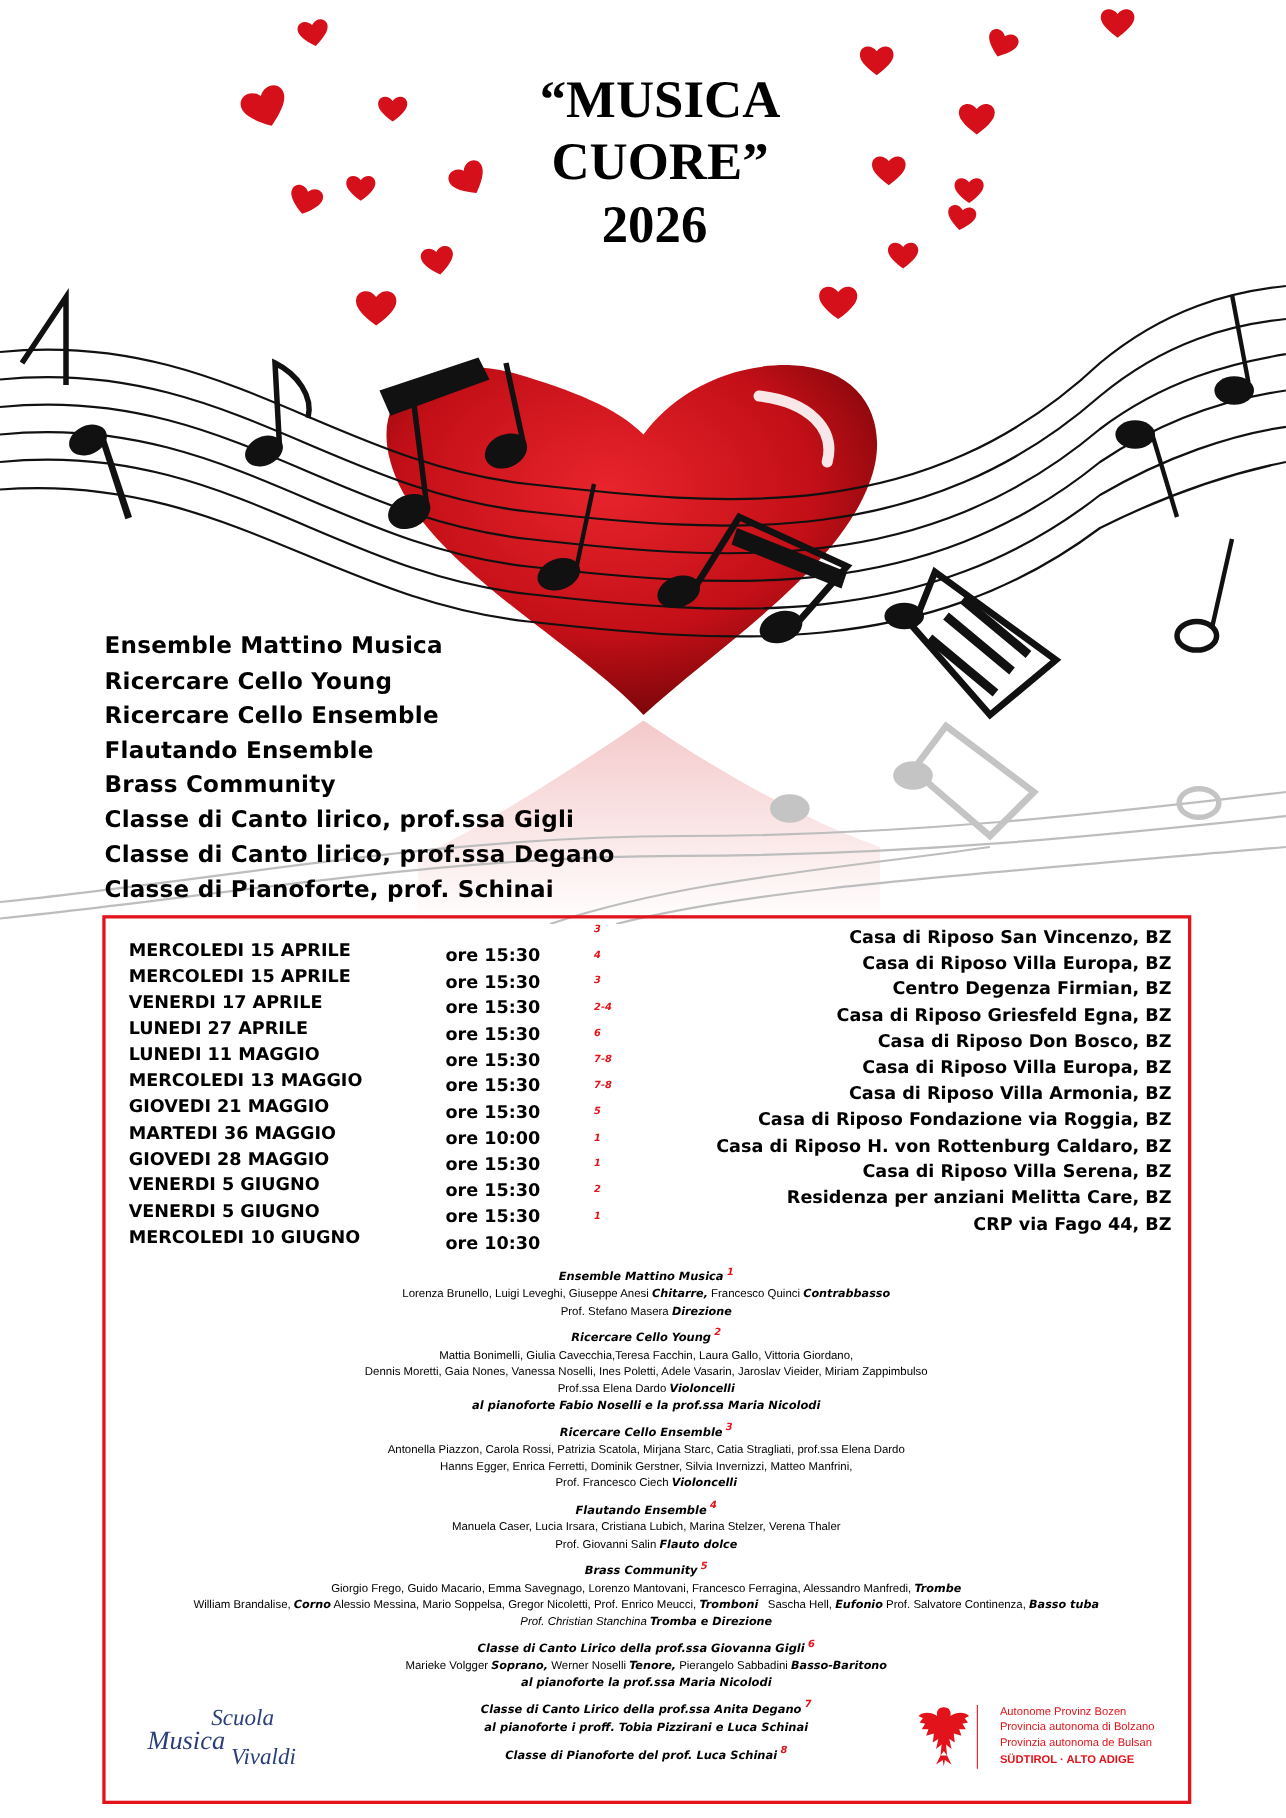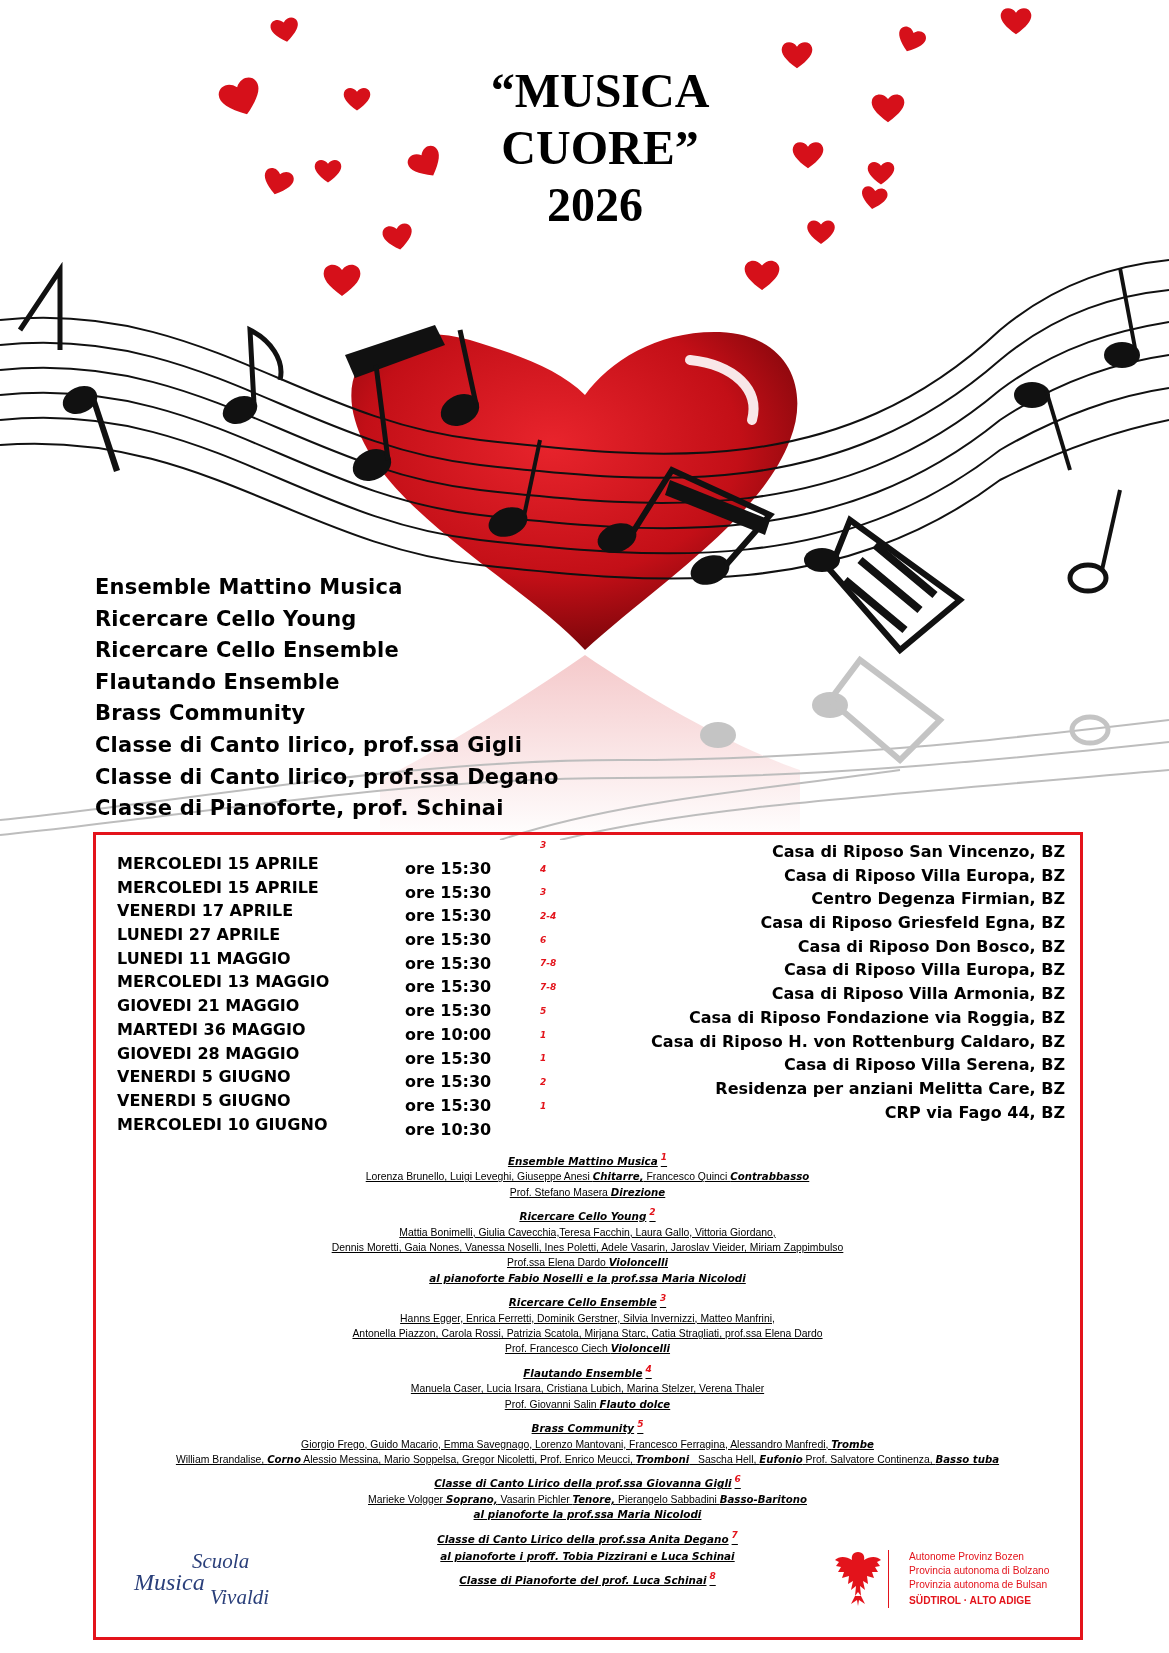--- a/index.html
+++ b/index.html
@@ -9,21 +9,21 @@
   .title div { white-space:nowrap; }
   .groups { position:absolute; left:95px; top:572px; }
   .groups div { font-family:"DejaVu Sans", sans-serif; font-weight:bold; font-size:21px; line-height:31.6px; white-space:nowrap; letter-spacing:0.2px; }
   .box { position:absolute; left:93px; top:832px; width:990px; height:808px; border:3px solid #e3131b; box-sizing:border-box; }
   .sched { position:absolute; left:115px; top:840px; width:950px; }
   .row { position:relative; height:23.7px; font-family:"DejaVu Sans", sans-serif; font-weight:bold; font-size:16px; line-height:23.7px; white-space:nowrap; }
   .row .date { position:absolute; left:2px;margin-top:12px; }
   .row .time { position:absolute; left:290px;margin-top:17px; }
   .row .ref { position:absolute; left:425px; top:-6px; font-size:9px; font-style:italic; color:#e3131b; }
   .row .place { position:absolute; right:0; }
-  .credits { position:absolute; left:100px; top:1145px; width:975px; text-align:center; font-family:"Liberation Sans", sans-serif; font-size:10.4px; line-height:15.4px;text-decoration:underline; }
+  .credits { position:absolute; left:100px; top:1145px; width:975px; text-align:center; font-family:"Liberation Sans", sans-serif; font-size:10.4px; line-height:15.4px; }
   .credits .head { font-family:"DejaVu Sans", sans-serif; font-weight:bold; font-style:italic; font-size:10.4px; margin-top:5px; }
   .credits .line { white-space:nowrap; }
   .credits b { font-family:"DejaVu Sans", sans-serif; font-style:italic; font-size:10.2px; }
   .credits .sup { color:#e3131b; font-weight:bold; font-style:italic; font-size:9px; vertical-align:5px; margin-left:3px; }
   .credits .it { font-style:italic; }
   .logo-left { position:absolute; left:132px; top:1546px; width:150px; height:68px; }
   .logo-right { position:absolute; left:833px; top:1548px; width:240px; height:64px; }
   .logo-right .bar { position:absolute; left:55px; top:2px; width:1px; height:58px; background:#e3131b; }
   .logo-right .txt { position:absolute; left:76px; top:2px; color:#e3131b; font-family:Liberation Sans, sans-serif; font-size:10.2px; line-height:14px; white-space:nowrap; }
   .logo-right .txt .bold { font-weight:bold; margin-top:2px; }
@@ -223,34 +223,35 @@
   <div class="line"><span>Lorenza Brunello, Luigi Leveghi, Giuseppe Anesi </span><b>Chitarre,</b><span> Francesco Quinci </span><b>Contrabbasso</b></div>
   <div class="line"><span>Prof. Stefano Masera </span><b>Direzione</b></div>
 
   <div class="head"><span>Ricercare Cello Young</span><span class="sup">2</span></div>
   <div class="line">Mattia Bonimelli, Giulia Cavecchia,Teresa Facchin, Laura Gallo, Vittoria Giordano,</div>
   <div class="line">Dennis Moretti, Gaia Nones, Vanessa Noselli, Ines Poletti, Adele Vasarin, Jaroslav Vieider, Miriam Zappimbulso</div>
   <div class="line"><span>Prof.ssa Elena Dardo </span><b>Violoncelli</b></div>
   <div class="line head" style="margin-top:0">al pianoforte Fabio Noselli e la prof.ssa Maria Nicolodi</div>
 
   <div class="head"><span>Ricercare Cello Ensemble</span><span class="sup">3</span></div>
+  <div class="line">Antonella Piazzon, Carola Rossi, Patrizia Scatola, Mirjana Starc, Catia Stragliati, prof.ssa Elena Dardo</div>
   <div class="line">Hanns Egger, Enrica Ferretti, Dominik Gerstner, Silvia Invernizzi, Matteo Manfrini,</div>
-  <div class="line">Antonella Piazzon, Carola Rossi, Patrizia Scatola, Mirjana Starc, Catia Stragliati, prof.ssa Elena Dardo</div>
   <div class="line"><span>Prof. Francesco Ciech </span><b>Violoncelli</b></div>
 
   <div class="head"><span>Flautando Ensemble</span><span class="sup">4</span></div>
   <div class="line">Manuela Caser, Lucia Irsara, Cristiana Lubich, Marina Stelzer, Verena Thaler</div>
   <div class="line"><span>Prof. Giovanni Salin </span><b>Flauto dolce</b></div>
 
   <div class="head"><span>Brass Community</span><span class="sup">5</span></div>
   <div class="line"><span>Giorgio Frego, Guido Macario, Emma Savegnago, Lorenzo Mantovani, Francesco Ferragina, Alessandro Manfredi, </span><b>Trombe</b></div>
   <div class="line"><span>William Brandalise, </span><b>Corno</b><span> Alessio Messina, Mario Soppelsa, Gregor Nicoletti, Prof. Enrico Meucci, </span><b>Tromboni</b><span style="white-space:pre">   Sascha Hell, </span><b>Eufonio</b><span> Prof. Salvatore Continenza, </span><b>Basso tuba</b></div>
+  <div class="line"><span class="it">Prof. Christian Stanchina </span><b>Tromba e Direzione</b></div>
 
   <div class="head"><span>Classe di Canto Lirico della prof.ssa Giovanna Gigli</span><span class="sup">6</span></div>
-  <div class="line"><span>Marieke Volgger </span><b>Soprano,</b><span> Vasarin Pichler </span><b>Tenore,</b><span> Pierangelo Sabbadini </span><b>Basso-Baritono</b></div>
+  <div class="line"><span>Marieke Volgger </span><b>Soprano,</b><span> Werner Noselli </span><b>Tenore,</b><span> Pierangelo Sabbadini </span><b>Basso-Baritono</b></div>
   <div class="line head" style="margin-top:0">al pianoforte la prof.ssa Maria Nicolodi</div>
 
   <div class="head"><span>Classe di Canto Lirico della prof.ssa Anita Degano</span><span class="sup">7</span></div>
   <div class="line head" style="margin-top:2px">al pianoforte  i proff. Tobia Pizzirani e Luca Schinai</div>
 
   <div class="head"><span>Classe di Pianoforte del prof. Luca Schinai</span><span class="sup">8</span></div>
 </div>
 
 <div class="logo-left">
   <svg width="150" height="68" viewBox="0 0 150 68" xmlns="http://www.w3.org/2000/svg">

